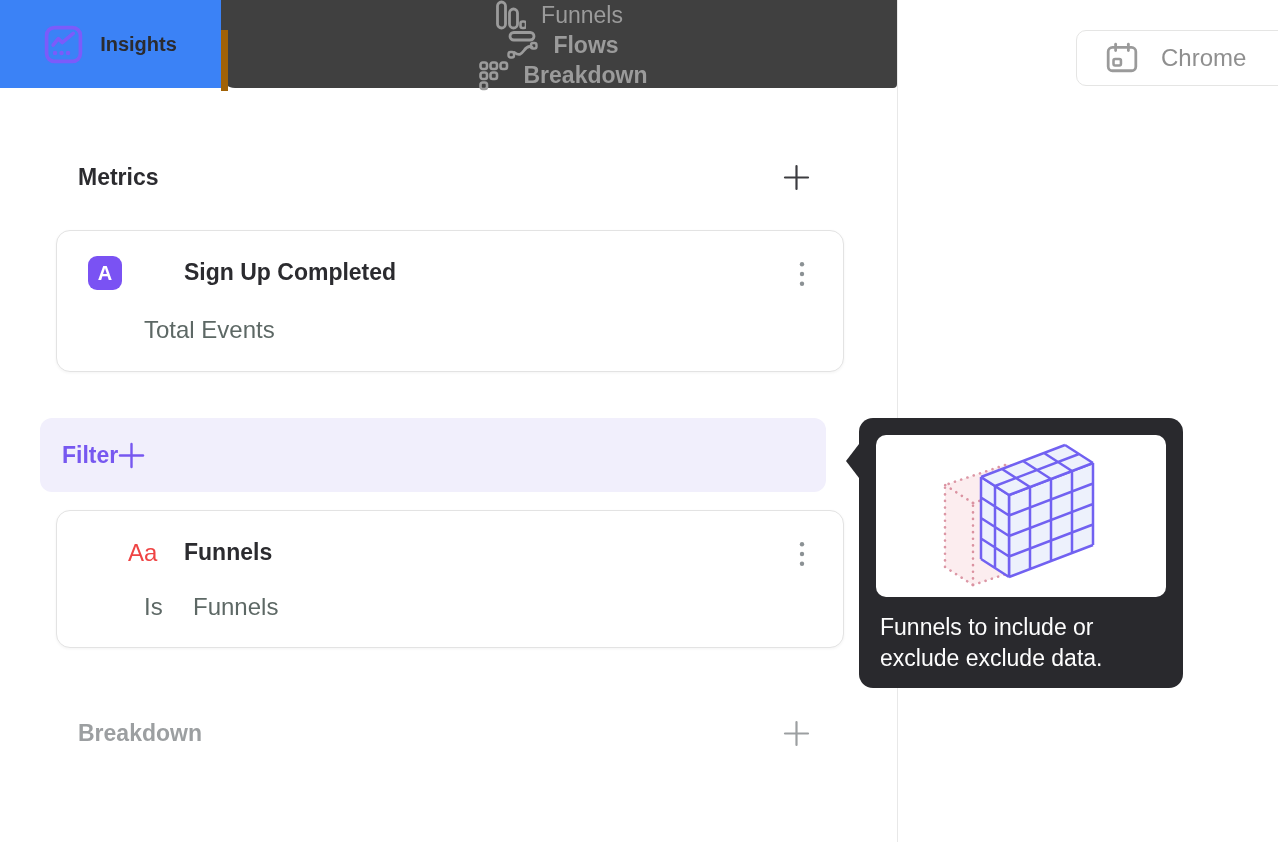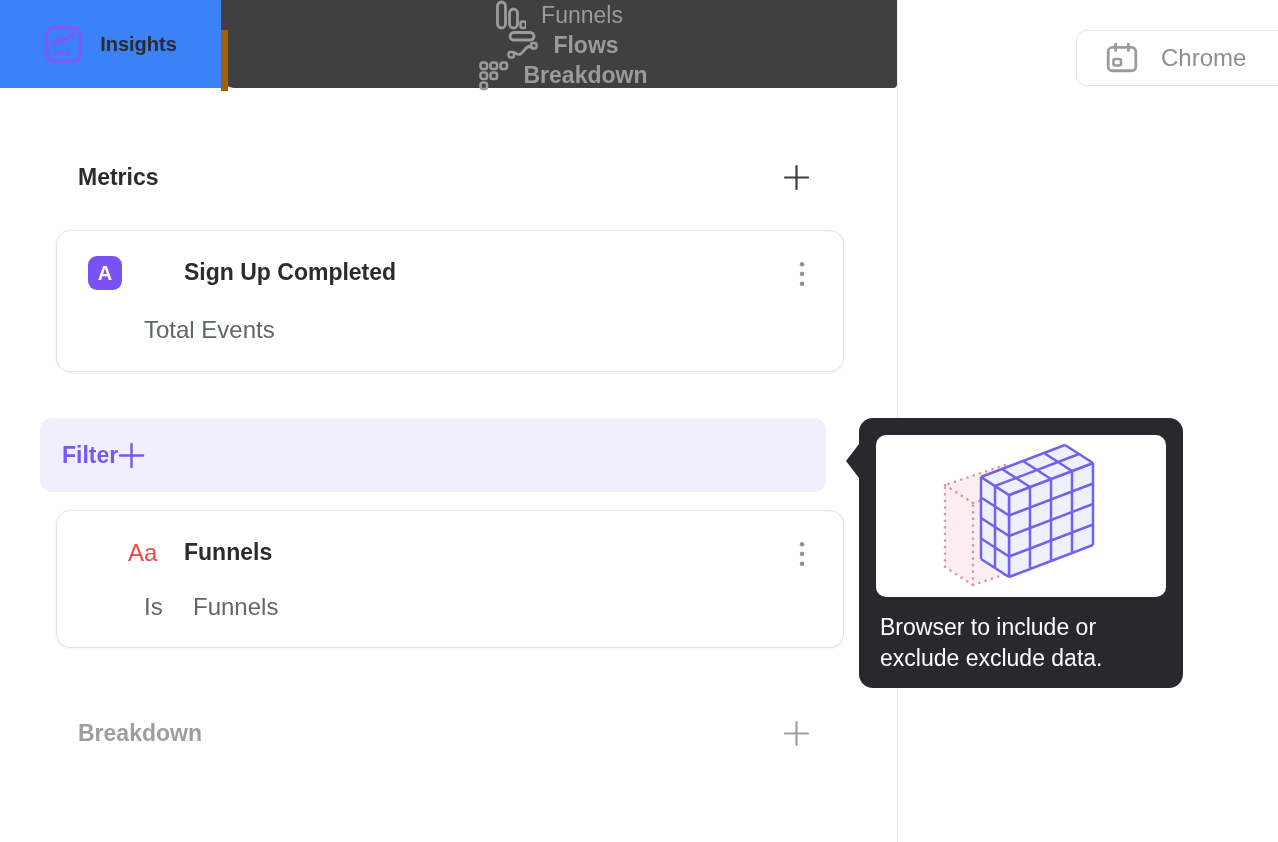--- a/index.html
+++ b/index.html
@@ -233,16 +233,16 @@
         </g>
 
         <g transform="matrix(21,-8,14,9,105,42)">
           <rect width="4" height="2" fill="#edf1fc" stroke="none"></rect>
           <path d="M0 0H4M0 1H4M0 2H4M0 0V2M1 0V2M2 0V2M3 0V2M4 0V2" vector-effect="non-scaling-stroke"></path>
         </g>
       </g>
     </svg>
   </div>
   <div class="tooltip-text">
-    <div>Browser to include or</div>
+    <div>Funnels to include or</div>
     <div>exclude exclude data.</div>
   </div>
 </div>
 
 </body></html>

